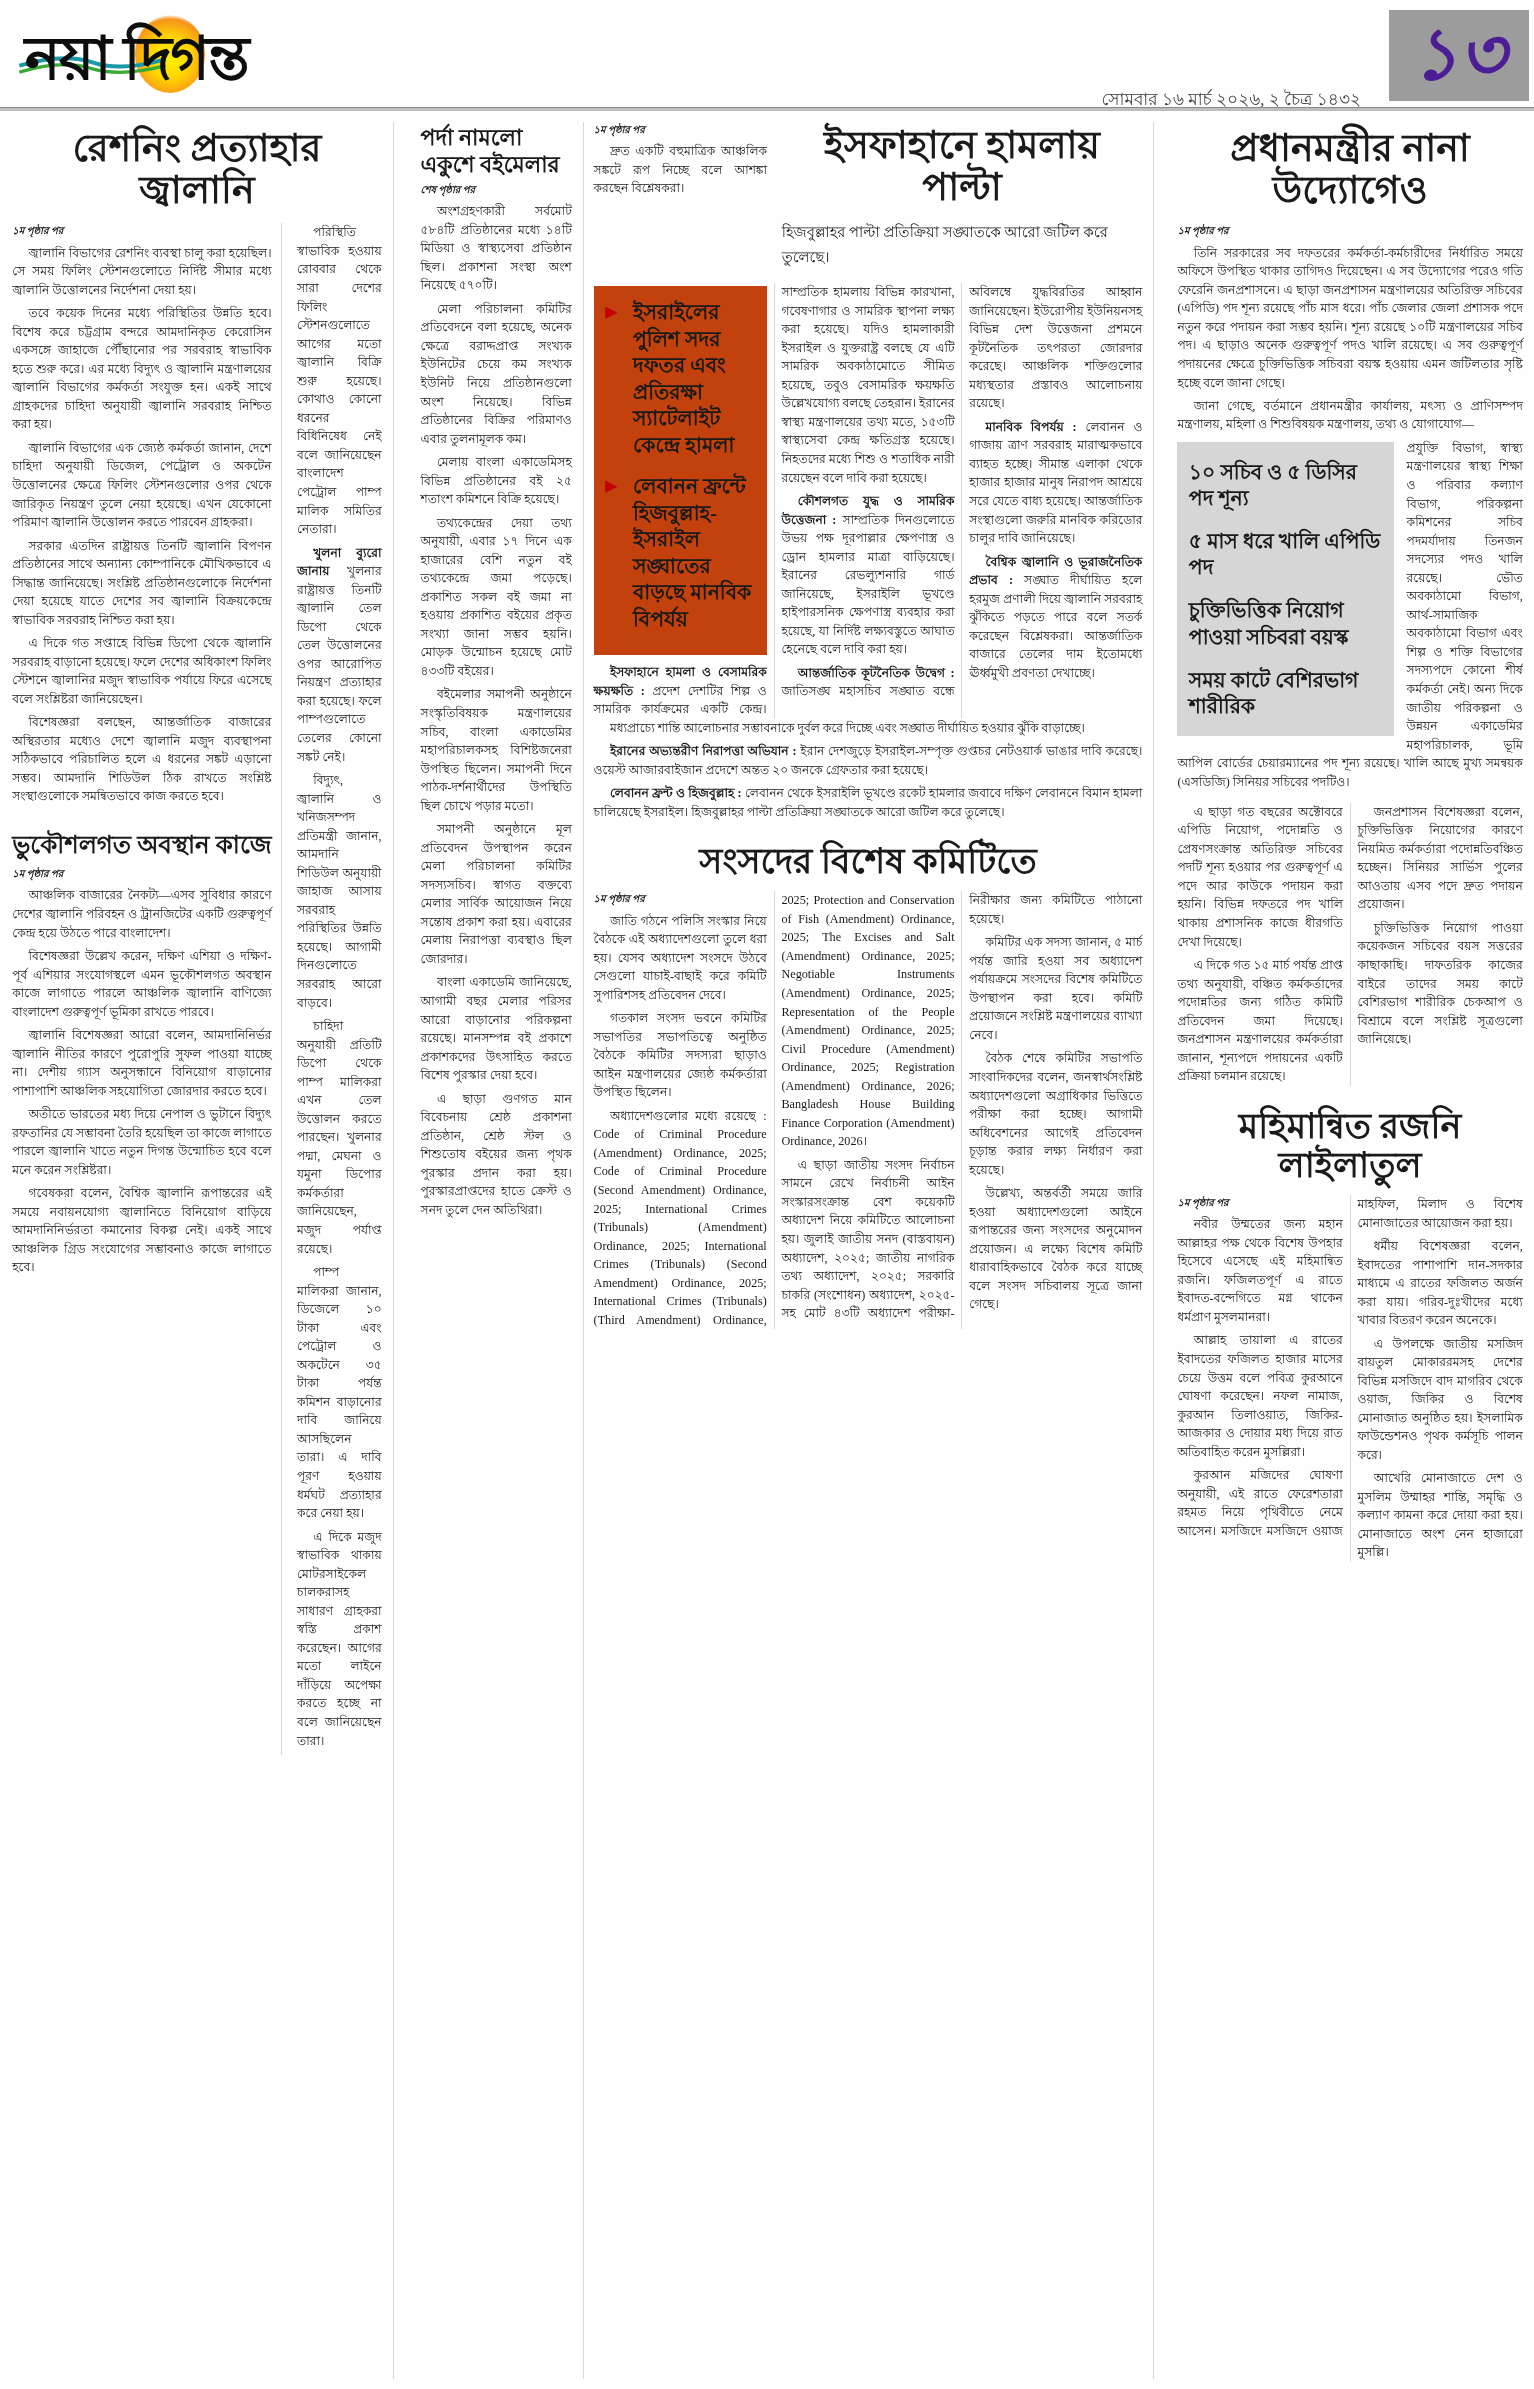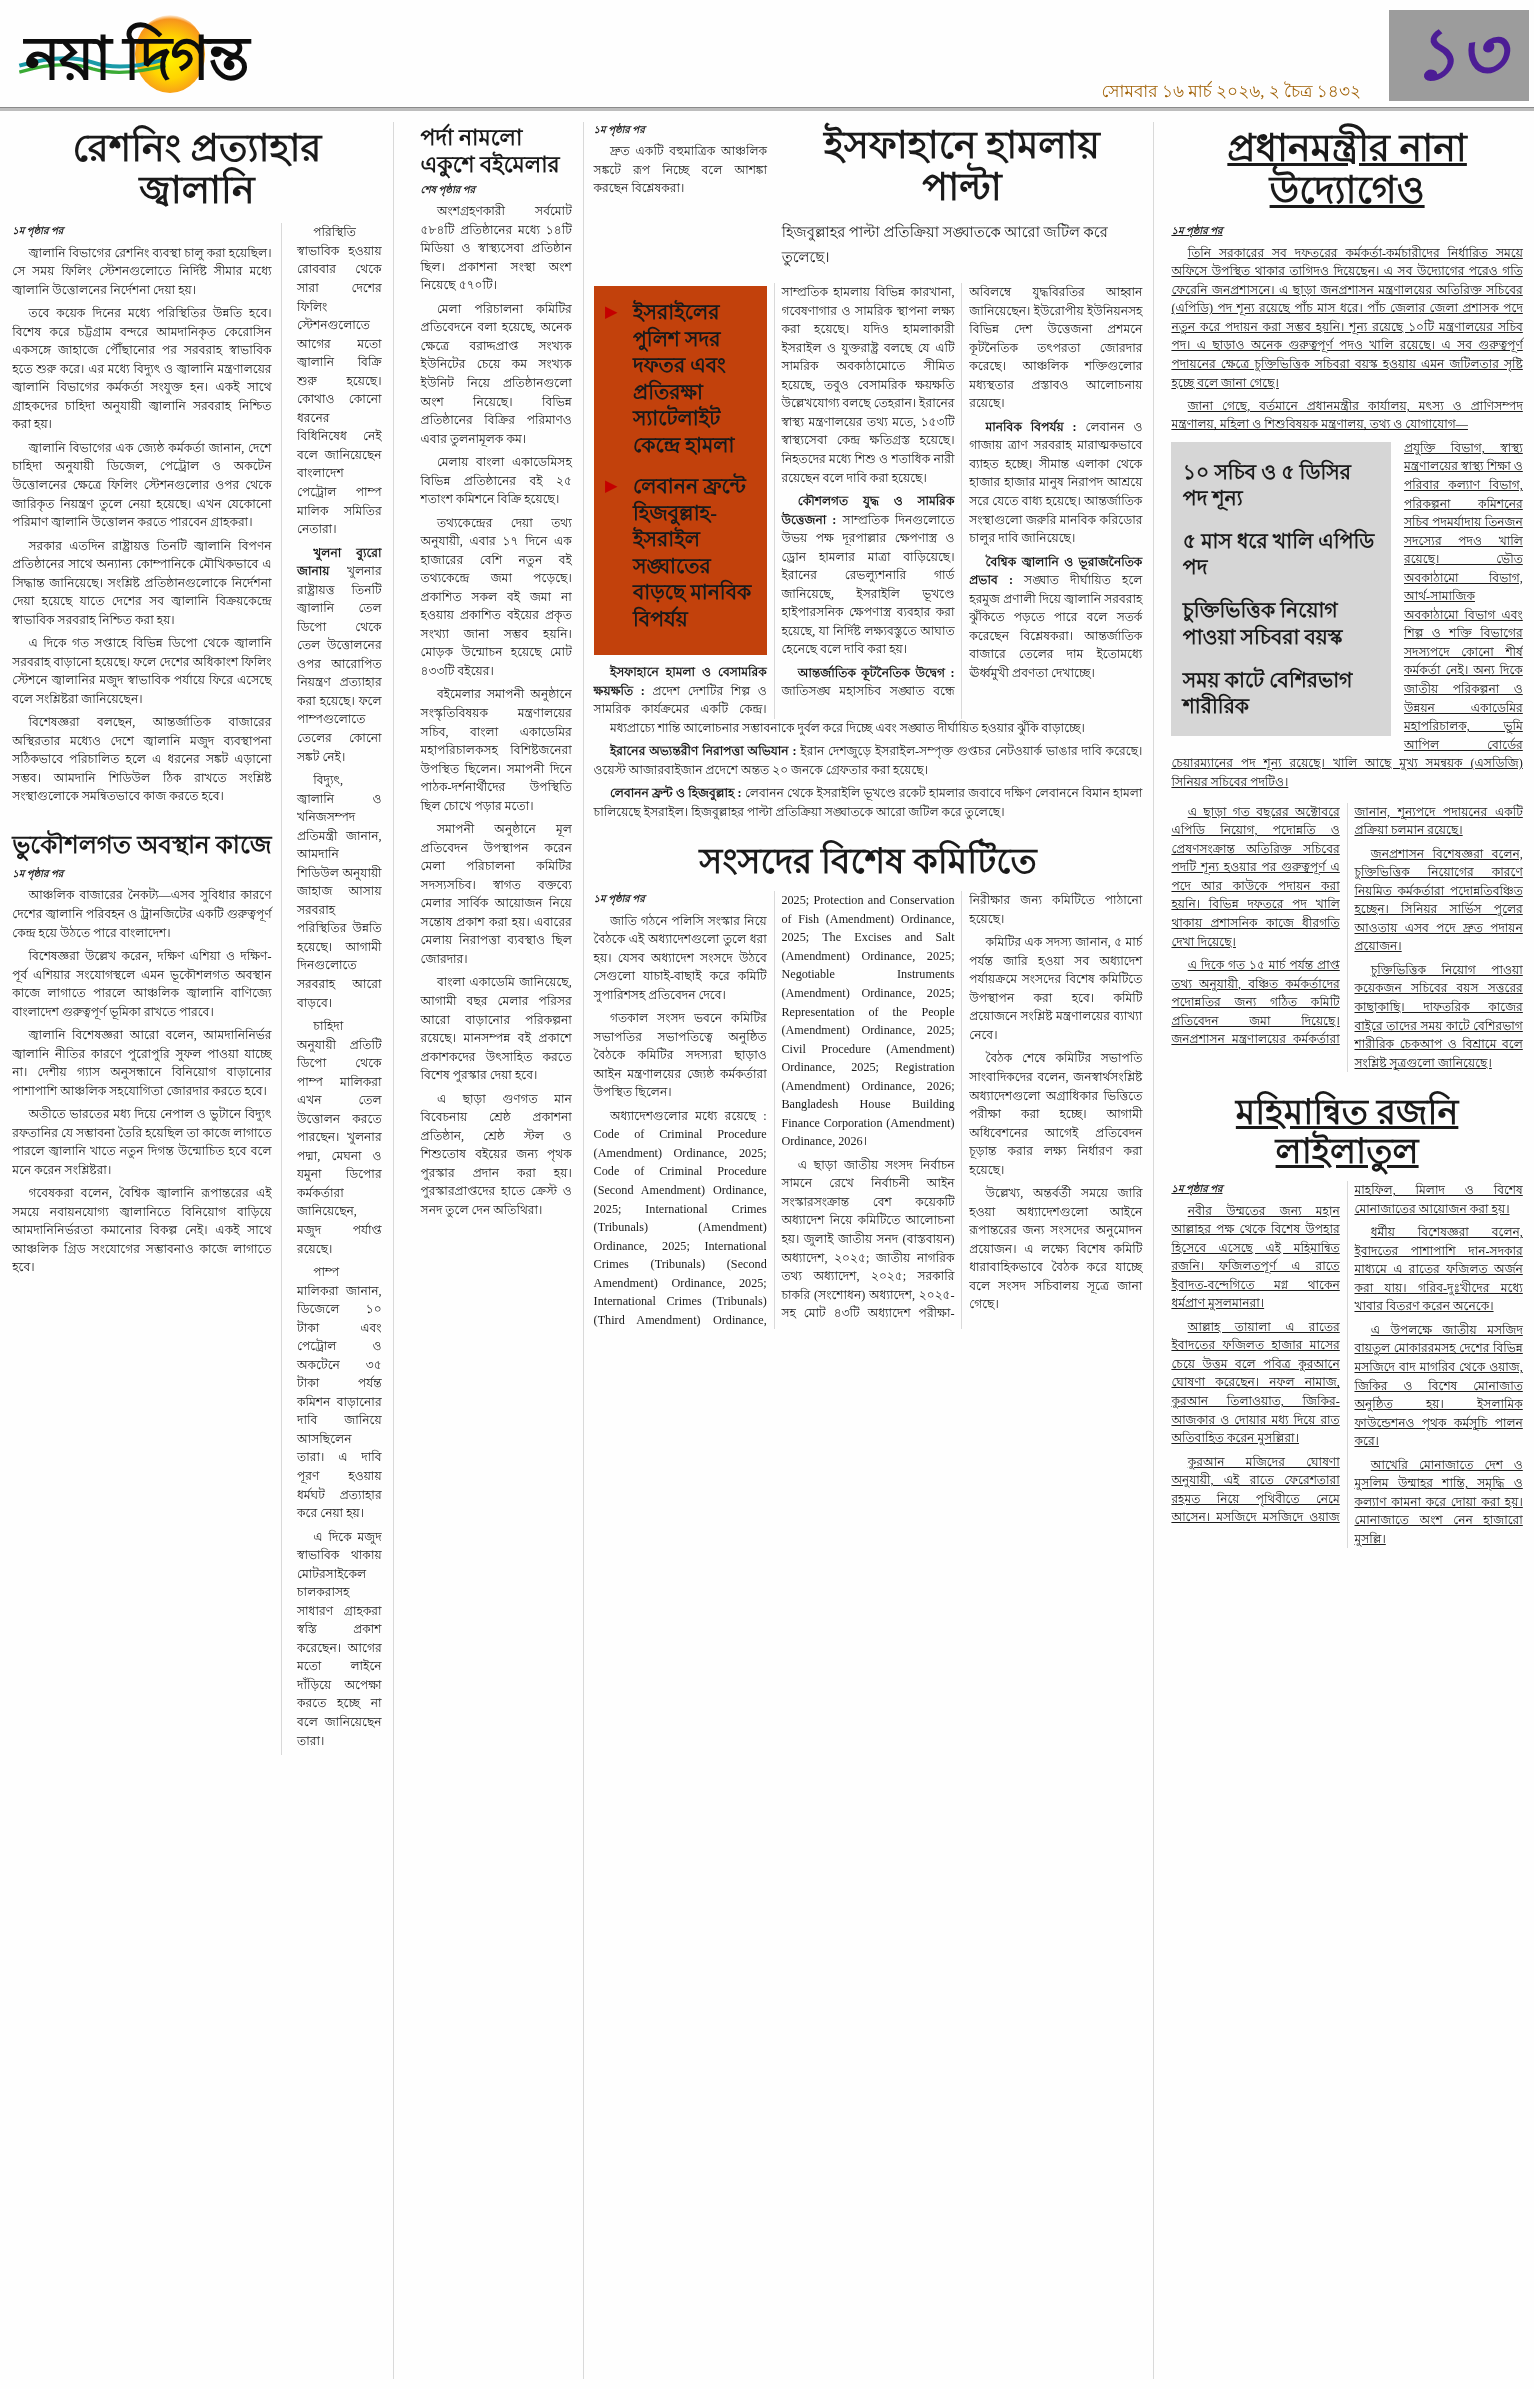--- a/index.html
+++ b/index.html
@@ -6,33 +6,33 @@
   .page{position:relative;width:1535px;height:2389px;background:#fefefe;overflow:hidden;
         font-family:"Liberation Serif","DejaVu Serif",serif;color:#1a1a1a;}
   
   .masthead{position:absolute;top:0;left:0;right:0;height:107px;}
   .logo{position:absolute;left:14.7px;top:14.7px;width:383px;height:90px;}
   .sun{position:absolute;left:120px;top:0;width:70px;height:78px;border-radius:50%;
        background:radial-gradient(circle at 50% 55%, #fff200 0%, #ffd400 38%, #f7941d 70%, rgba(247,148,29,0) 78%);}
   .logo-swoosh{position:absolute;left:0;top:36px;width:155px;height:24.4px;}
   .logo-text{position:absolute;left:10px;top:14.7px;font-size:60px;font-weight:900;line-height:1;
              letter-spacing:-1.6px;color:#0d0d0d;white-space:nowrap;}
-  .dateline{position:absolute;right:174px;top:78px;font-size:17px;color:#a16207;white-space:nowrap;}
+  .dateline{position:absolute;right:174px;top:86px;font-size:17px;color:#404040;white-space:nowrap;}
   .pageno-box{position:absolute;right:6.5px;top:9.8px;width:140px;height:91px;background:#9c9c9c;
               display:flex;align-items:center;justify-content:center;}
   .pageno{font-size:72px;font-style:italic;font-weight:700;color:#4c1d95;line-height:1;}
   .rule{position:absolute;top:107px;left:0;right:0;height:3.3px;background:#bdbdbd;border-top:0.8px solid #8a8a8a;}
   
   .content{position:absolute;top:122px;left:12.2px;right:12.2px;bottom:9.8px;display:grid;
            grid-template-columns:repeat(8,1fr);column-gap:11px;}
   .zone{min-width:0;}
   .z-left{grid-column:1/3;}
   .z-col3{grid-column:3/4;border-left:0.8px solid #d9d9d9;padding-left:27px;}
   .z-mid{grid-column:4/7;border-left:0.8px solid #d9d9d9;padding-left:9.8px;}
-  .z-right{grid-column:7/9;border-left:0.8px solid #d9d9d9;padding-left:17px;text-decoration:underline;}
+  .z-right{grid-column:7/9;border-left:0.8px solid #d9d9d9;padding-left:23px;}
   
   h1.head-xl{font-size:38px;font-weight:900;text-align:center;margin:4.9px 0 11.4px 0;line-height:1.12;}
   h1.head-lg{font-size:35px;font-weight:900;text-align:center;margin:21px 0 9.8px 0;line-height:1.12;}
   h2.head-md{font-size:24.4px;font-weight:900;margin:24.4px 0 6.5px 0;line-height:1.2;white-space:nowrap;}
   h3.head-sm{font-size:22px;font-weight:900;margin:1.6px 0 3.3px 0;line-height:1.25;}
   .subtitle{font-size:14.7px;font-weight:400;text-align:left;margin:0 0 8.1px 0;}
   .marker{font-size:10px;font-weight:700;font-style:italic;margin:0 0 3.3px 0;}
   .para{font-size:12.2px;line-height:1.52;text-align:justify;margin:0 0 4.9px 0;text-indent:16.3px;}
   .para b{font-weight:900;}
   .twocol{display:grid;grid-template-columns:1fr 1fr;column-gap:14.7px;}

